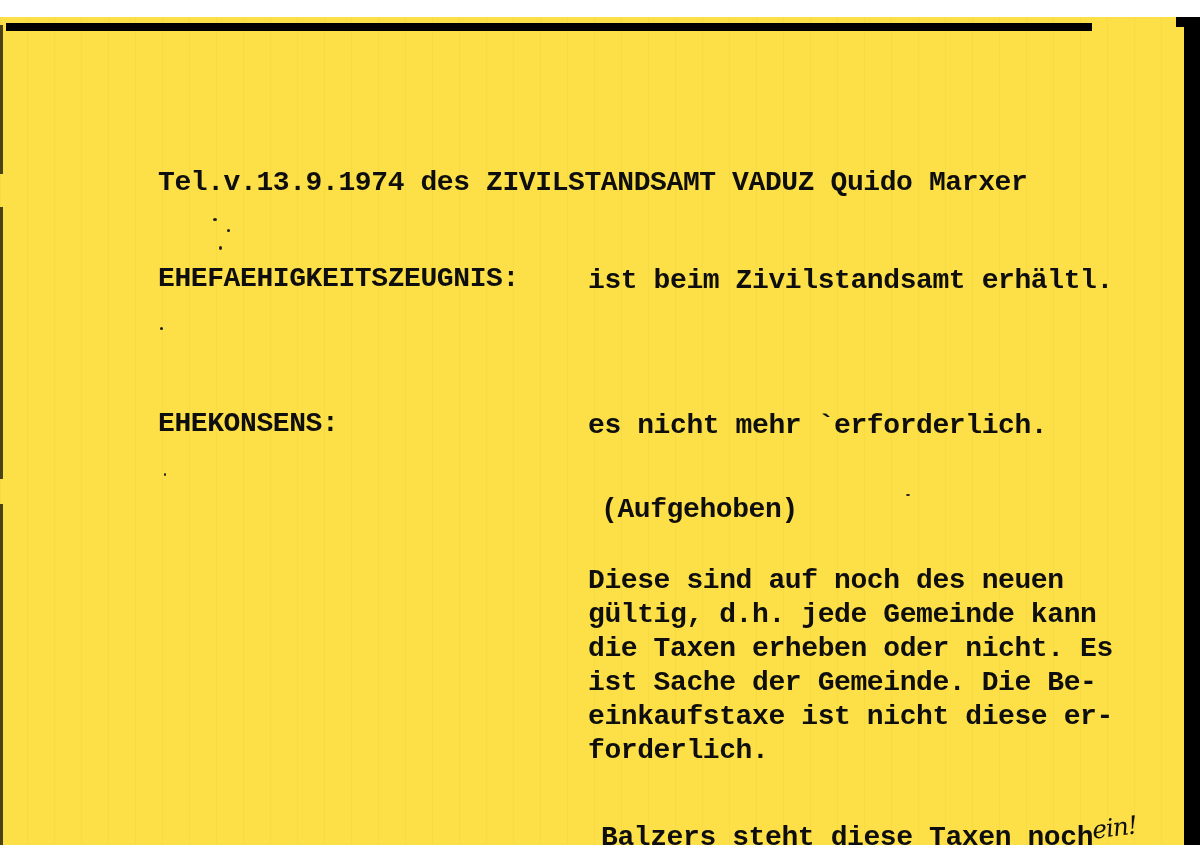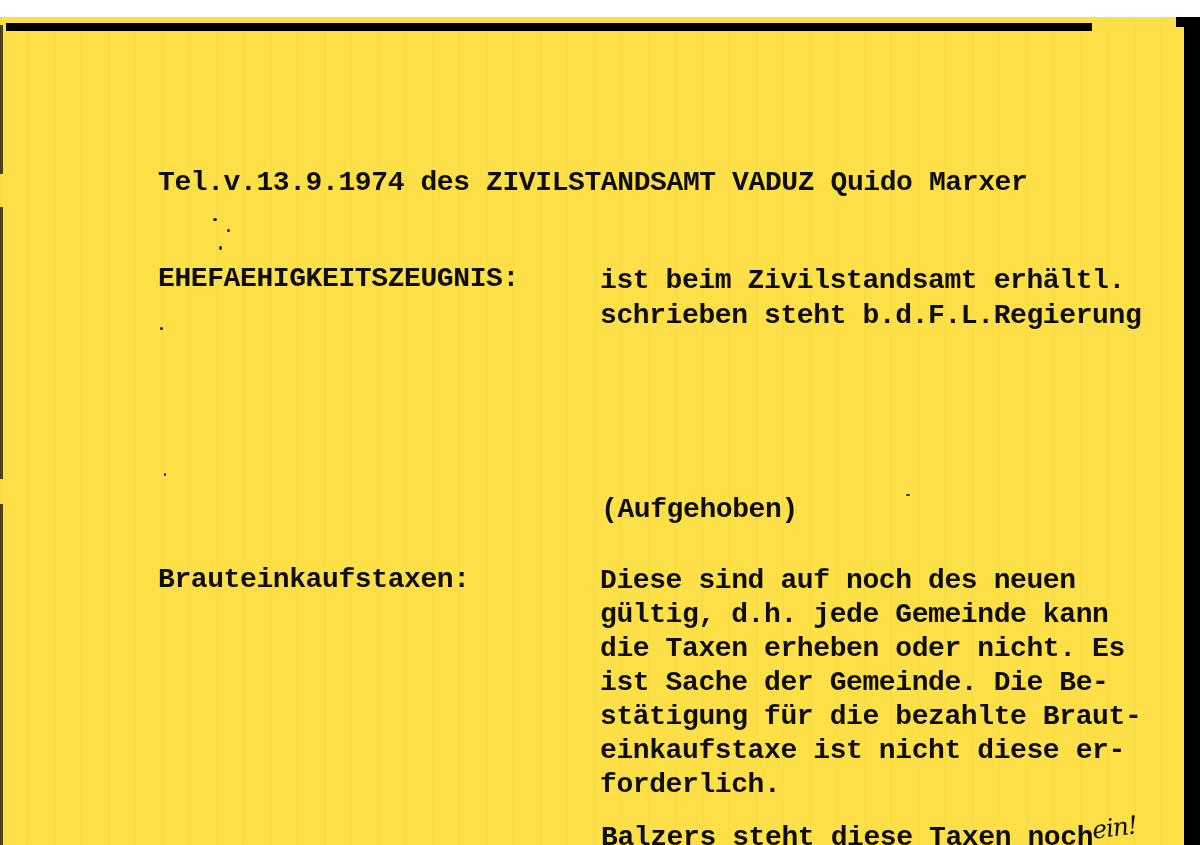--- a/index.html
+++ b/index.html
@@ -8,21 +8,21 @@
     overflow:hidden;font-family:"Liberation Mono","DejaVu Sans Mono",monospace;
     font-weight:700;color:#0e0e0e;margin-top:17px;
   }
   .scan-stripes{
     position:absolute;inset:0;pointer-events:none;z-index:1;
     background:repeating-linear-gradient(90deg, rgba(0,0,0,0.025) 0 1px, transparent 1px 27px);
   }
   .txt{font-size:28px;white-space:pre;letter-spacing:-0.4px;}
   .title{position:absolute;left:158px;top:150px;z-index:2;}
   .label{position:absolute;left:158px;z-index:2;}
-  .col{position:absolute;left:600px;z-index:2;}
+  .col{position:absolute;left:588px;z-index:2;}
   .col .txt-line{height:35px;line-height:35px;}
   .col.tight .txt-line{height:34px;line-height:34px;}
   .single{position:absolute;left:601px;z-index:2;font-family:Liberation Mono, monospace;}
   
   .border-top{position:absolute;left:6px;top:6px;width:1086px;height:8px;background:#000;z-index:6;}
   .border-top-corner{position:absolute;left:1176px;top:0;width:24px;height:10px;background:#000;z-index:6;}
   .border-right{position:absolute;left:1184px;top:3px;width:16px;height:842px;background:#000;z-index:6;}
   .border-bottom{position:absolute;left:0;top:834px;width:1200px;height:11px;background:#000;z-index:6;}
   .border-left{
     position:absolute;left:0;top:8px;width:3px;height:826px;z-index:6;opacity:.7;
@@ -48,34 +48,33 @@
   <div class="speck" style="left:213px;top:201px;width:4px;height:3px;"></div>
   <div class="speck" style="left:227px;top:212px;width:3px;height:3px;"></div>
   <div class="speck" style="left:219px;top:229px;width:3px;height:4px;"></div>
   <div class="speck" style="left:160px;top:310px;width:3px;height:3px;"></div>
   <div class="speck" style="left:164px;top:456px;width:2px;height:3px;"></div>
   <div class="speck" style="left:906px;top:477px;width:4px;height:2px;"></div>
 
   <div class="txt label" style="top:246px;">EHEFAEHIGKEITSZEUGNIS:</div>
   <div class="col" style="top:246px;">
     <div class="txt txt-line">ist beim Zivilstandsamt erhältl.</div>
-    <div class="txt txt-line">schrieben steht b.d.F.L.Regierung</div>
   </div>
 
+  <div class="txt label" style="top:391px;">EHEKONSENS:</div>
   <div class="col" style="top:391px;">
+    <div class="txt txt-line">es nicht mehr `erforderlich.</div>
   </div>
   <div class="txt single" style="top:477px;">(Aufgehoben)</div>
 
-  <div class="txt label" style="top:547px;">Brauteinkaufstaxen:</div>
   <div class="col tight" style="top:547px;">
     <div class="txt txt-line">Diese sind auf noch des neuen</div>
     <div class="txt txt-line">gültig, d.h. jede Gemeinde kann</div>
     <div class="txt txt-line">die Taxen erheben oder nicht. Es</div>
     <div class="txt txt-line">ist Sache der Gemeinde. Die Be-</div>
-    <div class="txt txt-line">stätigung für die bezahlte Braut-</div>
     <div class="txt txt-line">einkaufstaxe ist nicht diese er-</div>
     <div class="txt txt-line">forderlich.</div>
   </div>
   <div class="txt single" style="top:805px;">Balzers steht diese Taxen noch</div>
 
   <div class="handwritten">ein!</div>
 
   <div class="border-top"></div>
   <div class="border-top-corner"></div>
   <div class="border-right"></div>

